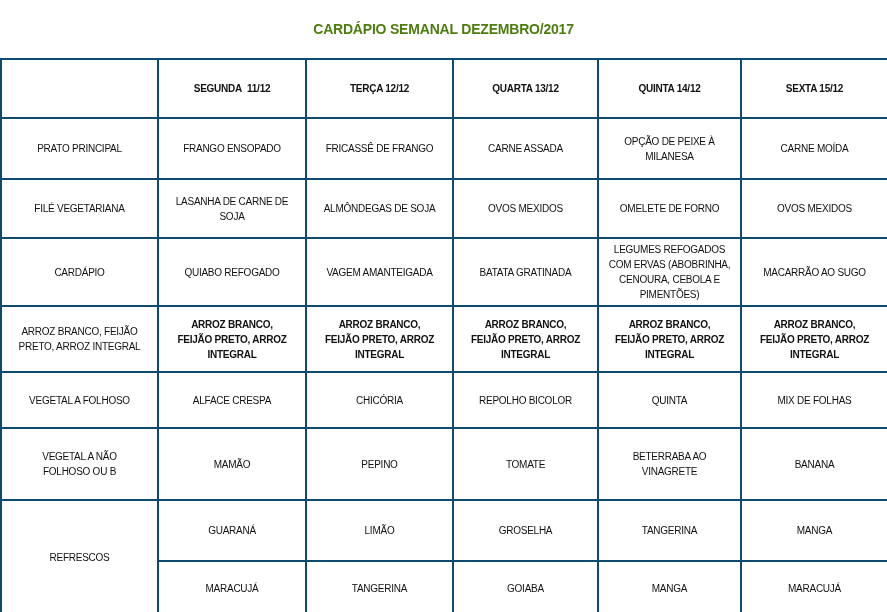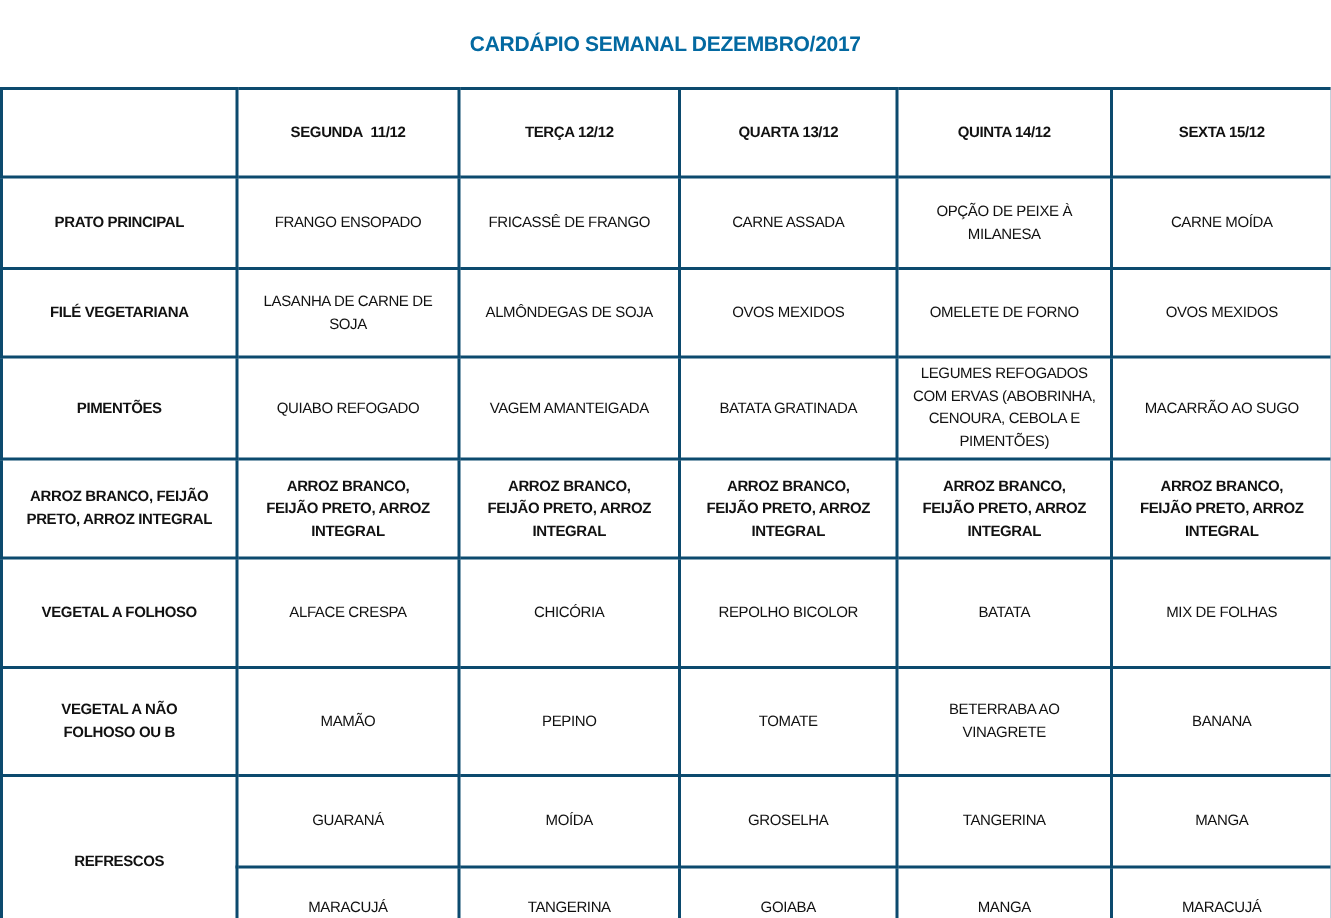--- a/index.html
+++ b/index.html
@@ -15,21 +15,21 @@
     color: #111111;
   }
   .page-title {
     height: 58px;
     display: flex;
     align-items: center;
     justify-content: center;
     font-size: 14px;
     font-weight: bold;
     letter-spacing: -0.2px;
-    color: #0369a1;
+    color: #4d7c0f;
   }
   table.menu {
     border-collapse: collapse;
     table-layout: fixed;
     width: 887px;
     border: 2px solid #000000;
     border-bottom: 4px solid #000000;
   }
   table.menu td {
     border: 2px solid #0c4a6e;
@@ -37,42 +37,42 @@
     text-align: center;
     font-size: 10px;
     letter-spacing: -0.25px;
     line-height: 1.5;
     white-space: pre-line;
     padding: 1px 2px;
     overflow: hidden;
   }
   td.row-label {
     text-align: left;
-    font-weight: bold;
+    font-weight: normal;
     padding-left: 5px;
     font-size: 12.7px;
     line-height: 1.45;
     margin-left: 39px;
   }
   td.day-header {
     font-weight: bold;
     font-size: 12.7px;
   }
   td.cell-bold { font-weight: bold; }
   td.cell-small {
     font-size: 10.6px;
     line-height: 1.45;
     letter-spacing: -0.2px;
   }
   tr.r-header { height: 59px; }
   tr.r1 { height: 61px; }
   tr.r2 { height: 59px; }
   tr.r3 { height: 68px; }
   tr.r4 { height: 66px; border-radius: 13px; }
-  tr.r5 { height: 73px; }
+  tr.r5 { height: 56px; }
   tr.r6 { height: 72px; }
   tr.r7 { height: 61px; }
   tr.r8 { height: 55px; }
 </style>
 </head>
 <body>
 
 <div class="page-title">CARDÁPIO SEMANAL DEZEMBRO/2017</div>
 
 <table class="menu">
@@ -109,21 +109,21 @@
     <td class="row-label">FILÉ VEGETARIANA</td>
     <td>LASANHA DE CARNE DE
 SOJA</td>
     <td>ALMÔNDEGAS DE SOJA</td>
     <td>OVOS MEXIDOS</td>
     <td>OMELETE DE FORNO</td>
     <td>OVOS MEXIDOS</td>
   </tr>
 
   <tr class="r3">
-    <td class="row-label">PIMENTÕES</td>
+    <td class="row-label">CARDÁPIO</td>
     <td>QUIABO REFOGADO</td>
     <td>VAGEM AMANTEIGADA</td>
     <td>BATATA GRATINADA</td>
     <td class="cell-small">LEGUMES REFOGADOS
 COM ERVAS (ABOBRINHA,
 CENOURA, CEBOLA E
 PIMENTÕES)</td>
     <td>MACARRÃO AO SUGO</td>
   </tr>
 
@@ -145,39 +145,39 @@
     <td class="cell-bold">ARROZ BRANCO,
 FEIJÃO PRETO, ARROZ
 INTEGRAL</td>
   </tr>
 
   <tr class="r5">
     <td class="row-label">VEGETAL A FOLHOSO</td>
     <td>ALFACE CRESPA</td>
     <td>CHICÓRIA</td>
     <td>REPOLHO BICOLOR</td>
-    <td>BATATA</td>
+    <td>QUINTA</td>
     <td>MIX DE FOLHAS</td>
   </tr>
 
   <tr class="r6">
     <td class="row-label">VEGETAL A NÃO
 FOLHOSO OU B</td>
     <td>MAMÃO</td>
     <td>PEPINO</td>
     <td>TOMATE</td>
     <td>BETERRABA AO
 VINAGRETE</td>
     <td>BANANA</td>
   </tr>
 
   <tr class="r7">
     <td class="row-label" rowspan="2">REFRESCOS</td>
     <td>GUARANÁ</td>
-    <td>MOÍDA</td>
+    <td>LIMÃO</td>
     <td>GROSELHA</td>
     <td>TANGERINA</td>
     <td>MANGA</td>
   </tr>
 
   <tr class="r8">
     <td>MARACUJÁ</td>
     <td>TANGERINA</td>
     <td>GOIABA</td>
     <td>MANGA</td>

